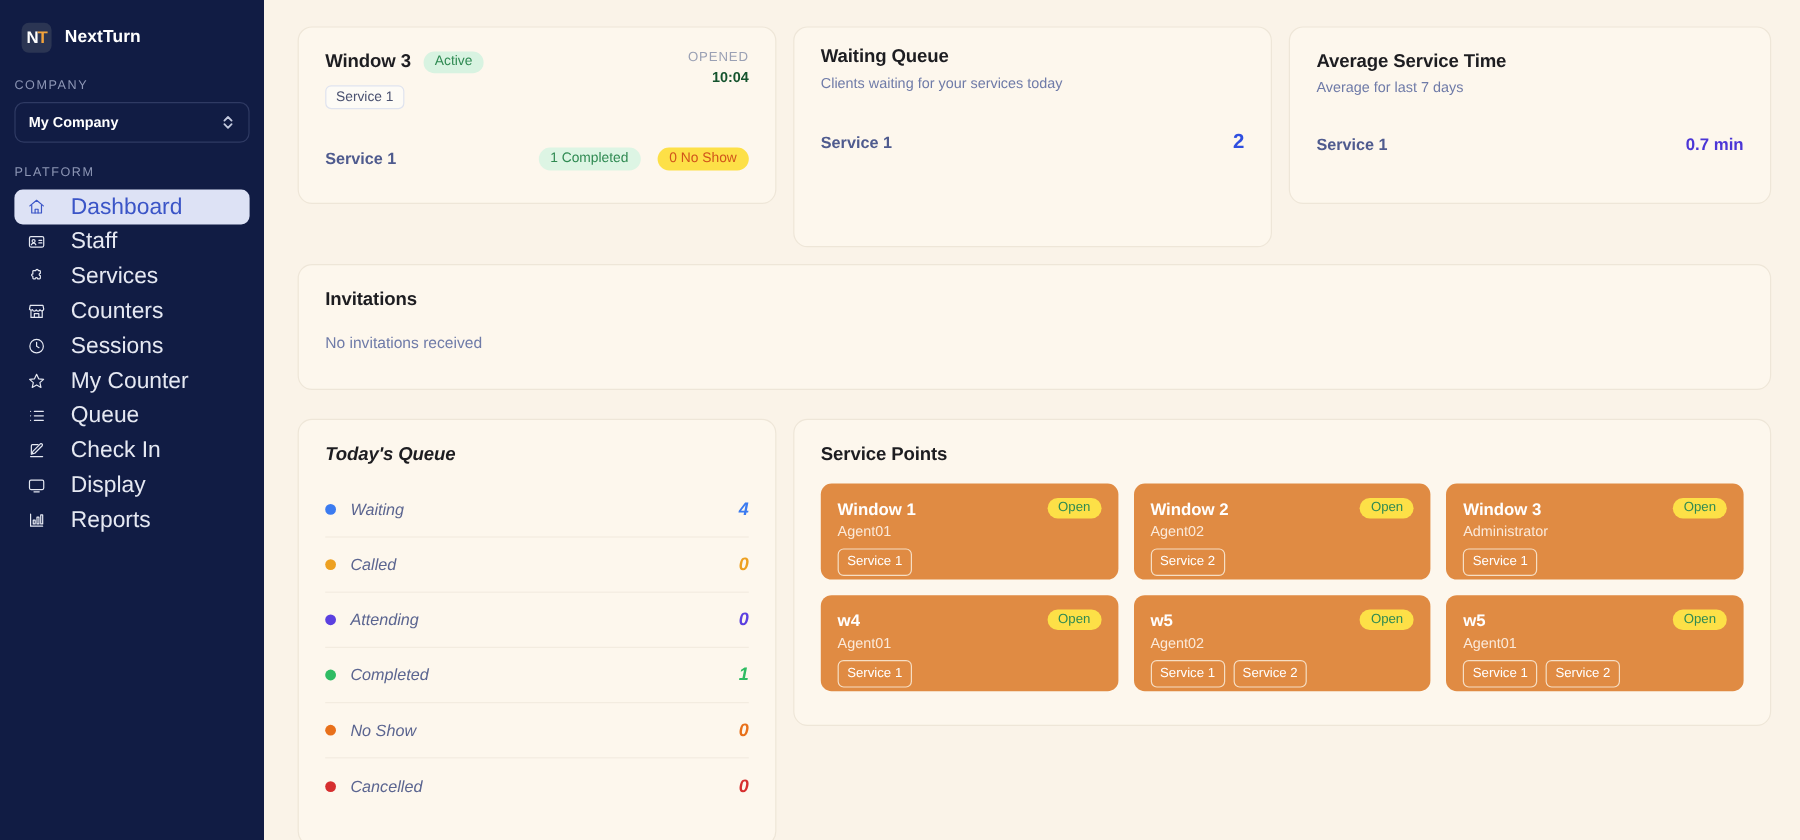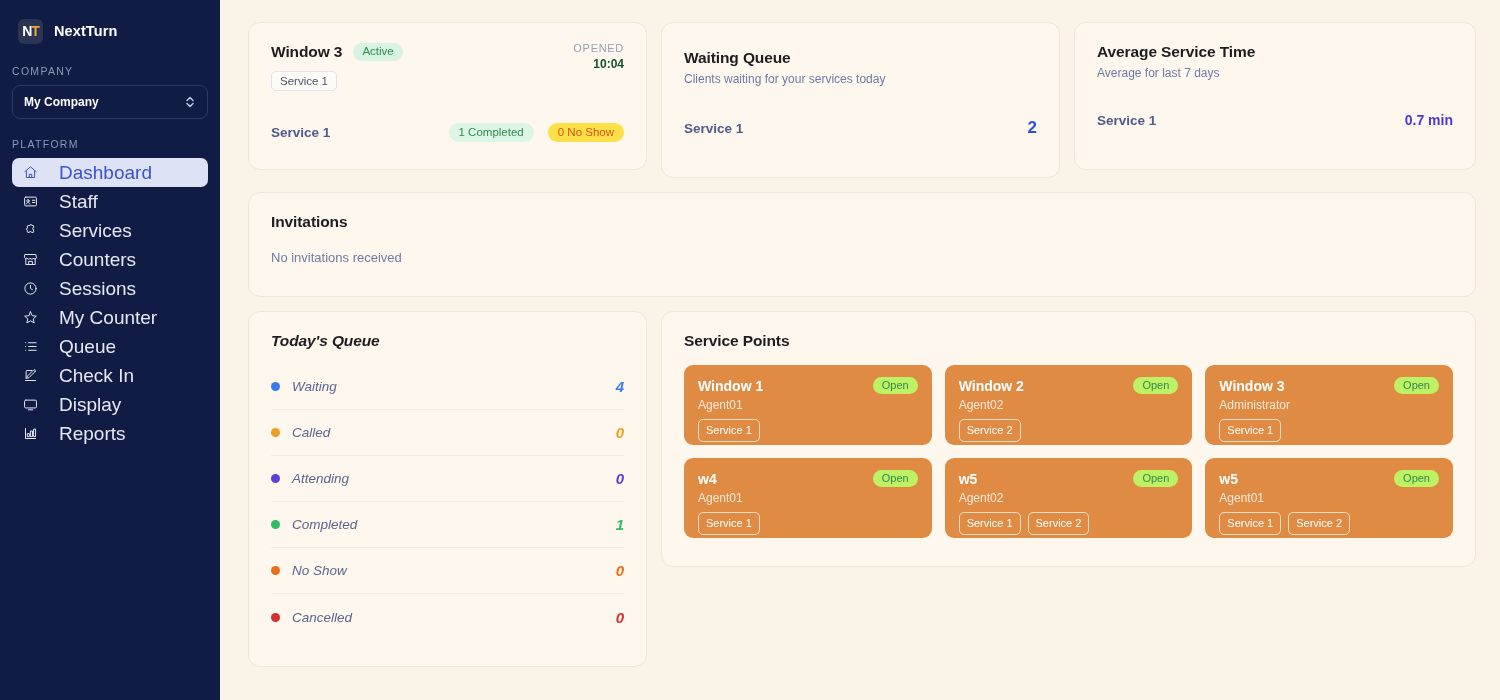--- a/index.html
+++ b/index.html
@@ -61,21 +61,21 @@
   .nav-icon svg { width: 15px; height: 15px; stroke: currentColor; fill: none; stroke-width: 1.6; stroke-linecap: round; stroke-linejoin: round; }
 
   
   .main { flex: 1; height: 700px; padding: 22px 24px 0 28px; overflow: hidden; }
   .row { display: flex; gap: 14px; }
   .card {
     background: #fdf7ed; border: 1px solid #eee6d8; border-radius: 12px;
   }
   .row-1 { margin-bottom: 14px; }
   .c-window { flex: 0 0 399px; height: 148px; padding: 20px 22px; position: relative; }
-  .c-queue  { flex: 0 0 399px; height: 156px; padding: 26px 22px; }
+  .c-queue  { flex: 0 0 399px; height: 184px; padding: 16px 22px; }
   .c-avg    { flex: 1 1 auto; height: 148px; padding: 20px 22px; }
 
   .card-title { font-size: 15.5px; font-weight: 700; color: #1d1d21; letter-spacing: -.1px; }
   .card-sub { font-size: 12px; color: #6f7ba8; margin-top: 5px; }
 
   .win-head { display: flex; align-items: center; gap: 11px; }
   .badge-active {
     background: #d8f3e1; color: #2f8a52; font-size: 11.5px; font-weight: 500;
     border-radius: 10px; padding: 3px 9px; line-height: 1;
   }
@@ -96,21 +96,21 @@
   .pill-orange { background: #fde047; color: #d1551b; font-size: 11.5px; border-radius: 10px; padding: 4px 10px; line-height:1; }
 
   .metric-row {
     display: flex; align-items: baseline; justify-content: space-between;
     margin-top: 32px;
   }
   .metric-name { font-size: 13.5px; color: #4f5b8e; font-weight: 600; }
   .metric-val-blue { font-size: 17px; font-weight: 700; color: #2f4fe0; }
   .metric-val-violet { font-size: 14px; font-weight: 700; color: #4b36d6; }
 
-  .c-invitations { width: 100%; height: 105px; padding: 20px 22px; margin-bottom: 14px; }
+  .c-invitations { width: 100%; height: 105px; padding: 20px 22px; margin-bottom: 24px; }
   .inv-empty { font-size: 13px; color: #6f7ba8; margin-top: 19px; }
 
   .c-today { flex: 0 0 399px; height: 356px; padding: 20px 22px; font-style: italic; }
   .c-points { flex: 1 1 auto; height: 256px; padding: 20px 22px; }
 
   .q-list { margin-top: 14px; }
   .q-row {
     display: flex; align-items: center; height: 46px;
     border-bottom: 1px solid #f3ece0;
   }
@@ -123,21 +123,21 @@
     display: grid; grid-template-columns: repeat(3, 1fr); gap: 13px;
     margin-top: 15px;
   }
   .sp-card {
     background: #e08b43; border-radius: 9px; padding: 12px 14px 13px 14px;
     height: 80px; position: relative;
   }
   .sp-head { display: flex; align-items: center; }
   .sp-name { font-size: 14px; font-weight: 700; color: #ffffff; }
   .sp-open {
-    margin-left: auto; background: #bef264; color: #2f8a52;
+    margin-left: auto; background: #fde047; color: #2f8a52;
     font-size: 11px; border-radius: 9px; padding: 3px 9px; line-height: 1; font-weight: 500;
   }
   .sp-agent { font-size: 12px; color: #fbe9d9; margin-top: 4px; }
   .sp-chips { display: flex; gap: 7px; margin-top: 7px; }
   .sp-chip {
     border: 1px solid #f6dec4; border-radius: 5px; color: #ffffff;
     font-size: 11px; padding: 2px 7px; line-height: 1.5;
   }
 </style>
 </head>

